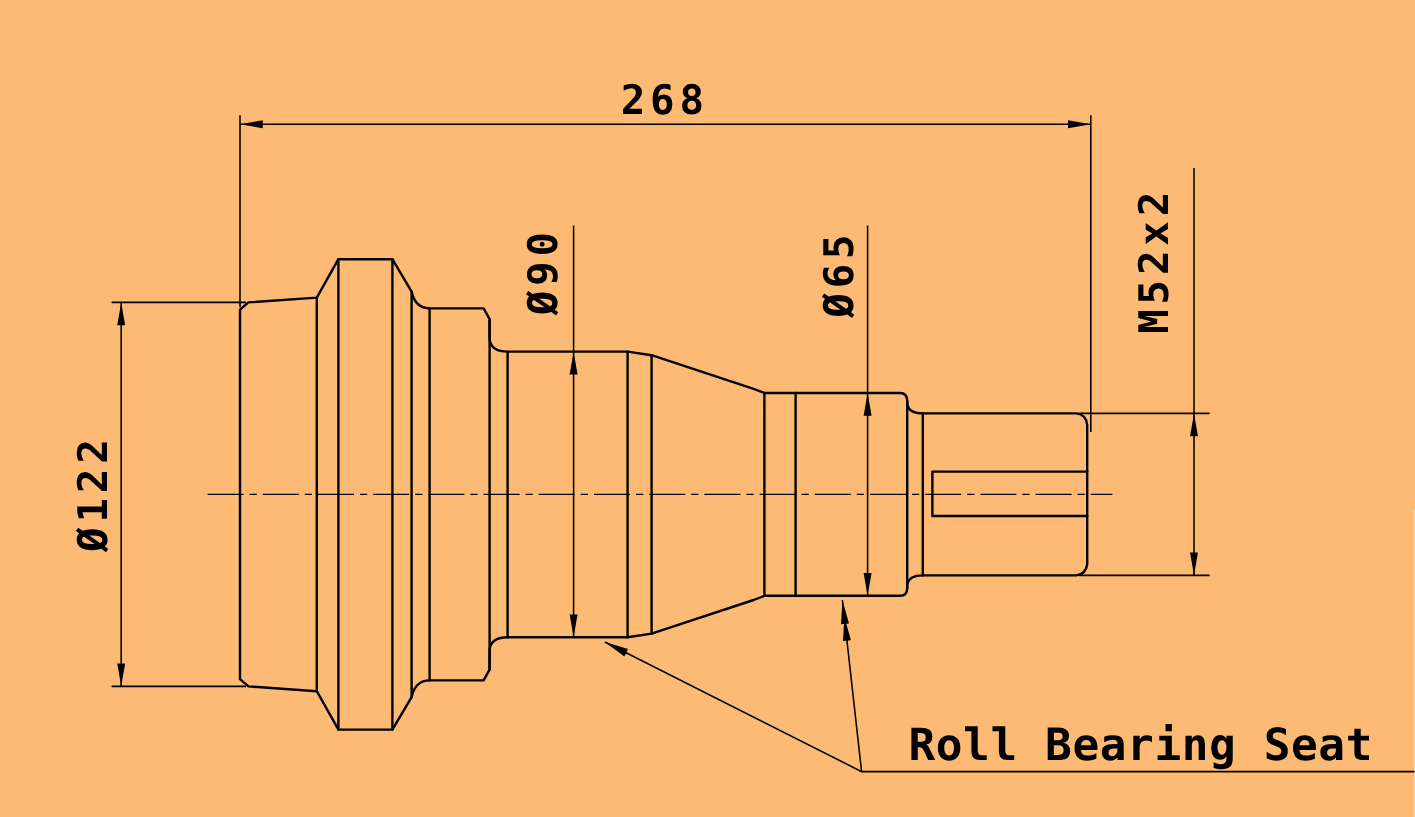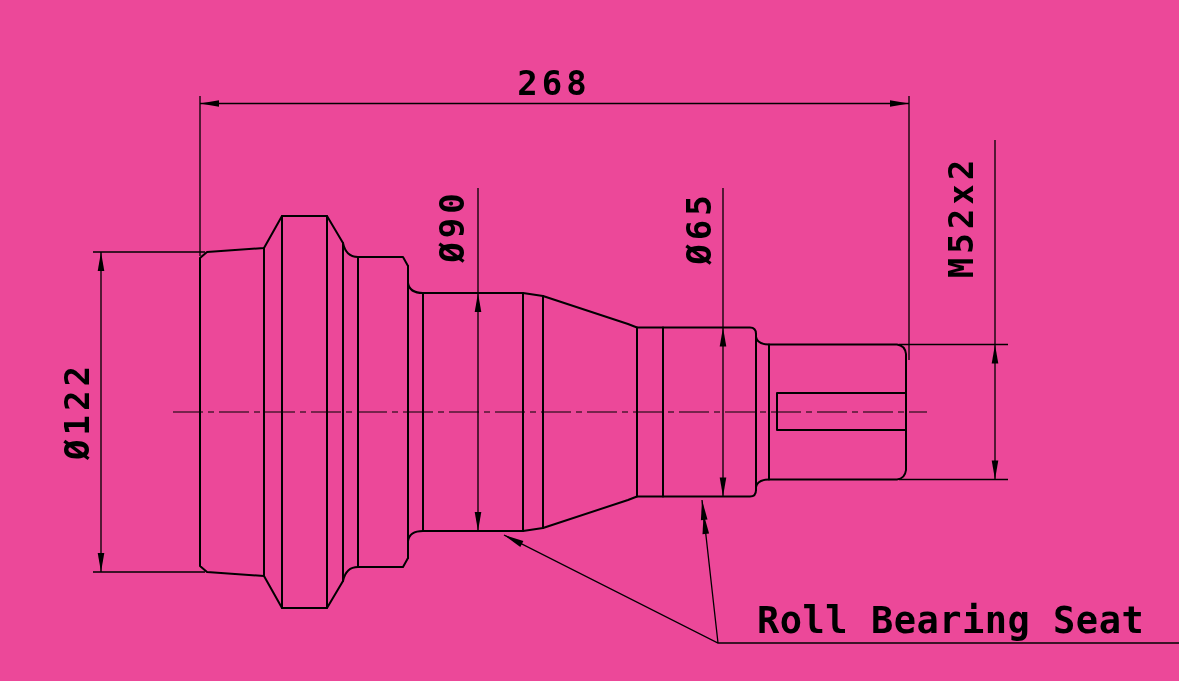--- a/index.html
+++ b/index.html
@@ -5,21 +5,21 @@
   html, body {
     margin: 0;
     padding: 0;
     background: #ffffff;
     font-family: "DejaVu Sans Mono", "Liberation Mono", monospace;
   }
   .canvas {
     position: relative;
     width: 1179px;
     height: 681px;
-    background: #ec4899;
+    background: #fdba74;
     overflow: hidden;
   }
   svg { display: block; }
   .outline {
     fill: none;
     stroke: #000000;
     stroke-width: 2;
     stroke-linejoin: round;
     stroke-linecap: round;
   }

